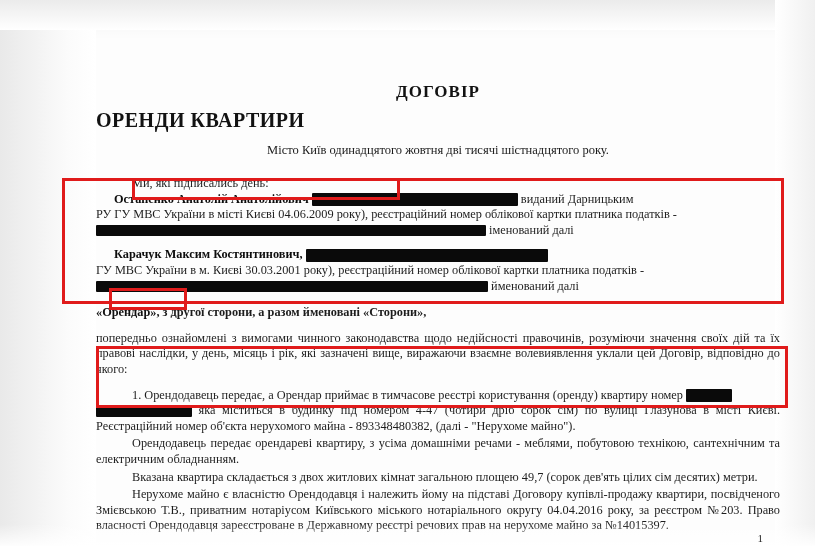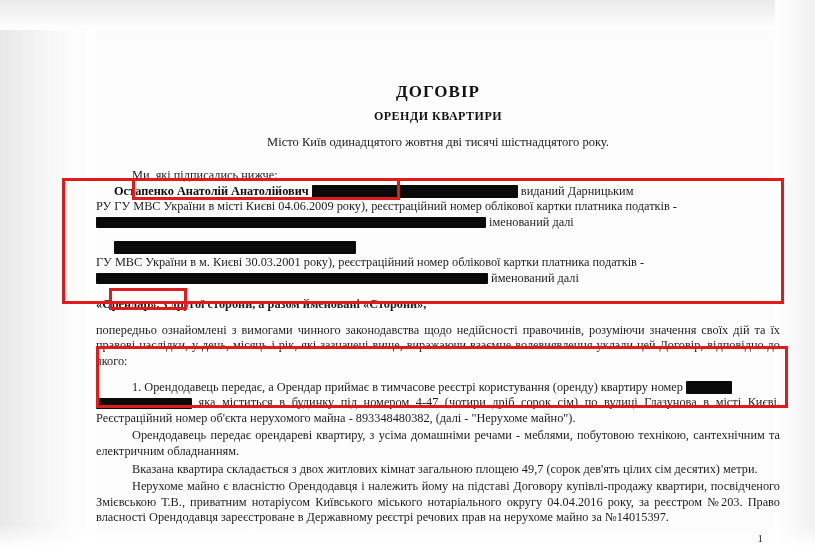--- a/index.html
+++ b/index.html
@@ -49,23 +49,23 @@
   }
   .title {
     text-align: center;
     font-weight: bold;
     font-size: 17px;
     letter-spacing: 1px;
     color: #121212;
     margin-top: 82px;
   }
   .subtitle {
-    text-align: center;
+    text-align: left;
     font-weight: bold;
-    font-size: 12px;
+    font-size: 20px;
     letter-spacing: 0.5px;
     color: #121212;
     margin-top: 7px;
   }
   .place-date {
     text-align: center;
     font-size: 12.5px;
     color: #1b1b1b;
     margin-top: 11px;
   }
@@ -131,40 +131,41 @@
   <div class="scan-right-band"></div>
 
   <div class="doc-body">
 
     <div class="title">ДОГОВІР</div>
     <div class="subtitle">ОРЕНДИ КВАРТИРИ</div>
     <div class="place-date">Місто Київ одинадцятого жовтня дві тисячі шістнадцятого року.</div>
 
     <div class="lines-block" style="margin-top:18px;">
       <p class="para">
-        <span>Ми, які підписались нижче:</span>
+        <span>Ми, які підписались день:</span>
       </p>
 
       <p class="para row-gap" style="text-indent:18px;">
         <span class="name-strong">Остапенко Анатолій Анатолійович</span>
         <span class="blk blk-tall" style="width:206px;"></span>
         <span>виданий Дарницьким</span>
       </p>
 
       <p class="para" style="text-indent:0;">
         <span>РУ ГУ МВС України в місті Києві 04.06.2009 року), реєстраційний номер облікової картки платника податків -</span>
       </p>
 
       <p class="para" style="text-indent:0;">
         <span class="blk" style="width:390px;"></span>
         <span>іменований далі</span>
       </p>
 
 
       <p class="para row-gap" style="text-indent:18px; margin-top:9px;">
+        <span class="name-strong">Карачук Максим Костянтинович,</span>
         <span class="blk blk-tall" style="width:242px;"></span>
       </p>
 
       <p class="para" style="text-indent:0;">
         <span>ГУ МВС України в м. Києві 30.03.2001 року), реєстраційний номер облікової картки платника податків -</span>
       </p>
 
       <p class="para" style="text-indent:0;">
         <span class="blk" style="width:392px;"></span>
         <span>йменований далі</span>

